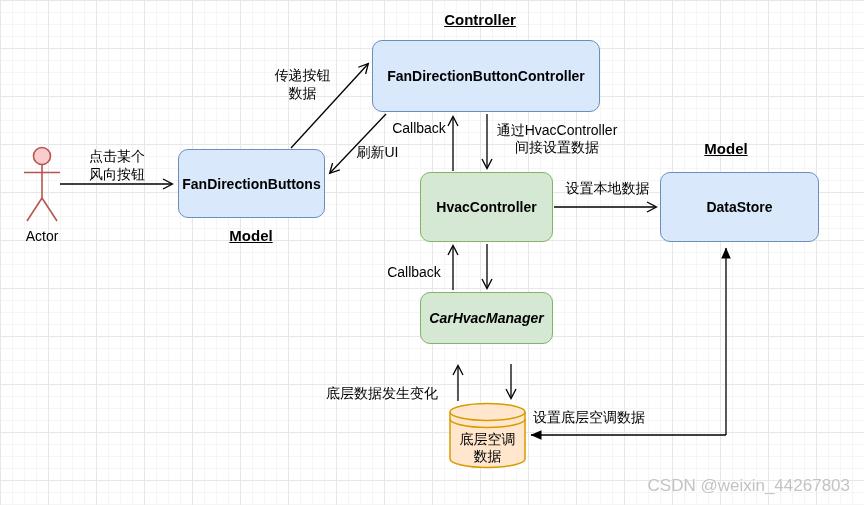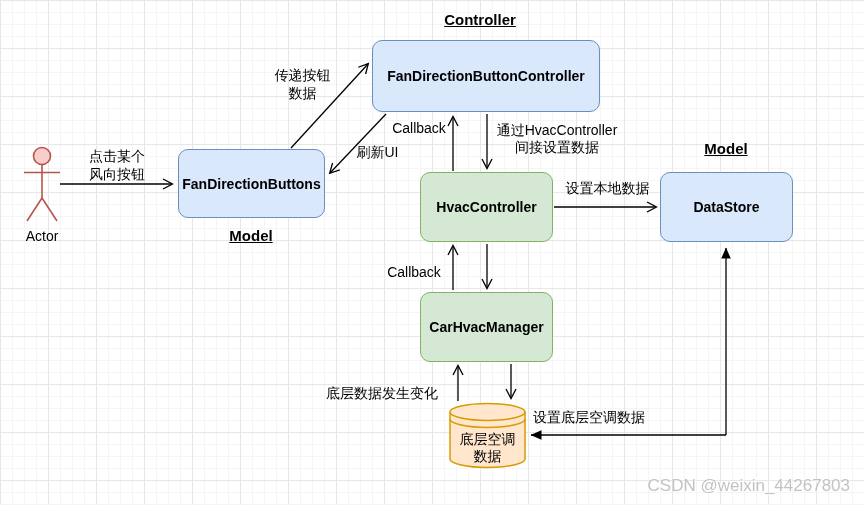--- a/index.html
+++ b/index.html
@@ -19,22 +19,22 @@
     position:absolute; box-sizing:border-box;
     border:1.4px solid; border-radius:10px;
     display:flex; align-items:center; justify-content:center;
     font-weight:bold; font-size:14px; color:#000; text-align:center;
   }
   .blue{background:#dae8fc;border-color:#6c8ebf;}
   .green{background:#d5e8d4;border-color:#82b366;}
   #fdb{left:178px;top:149px;width:147px;height:69px;}
   #fdbc{left:372px;top:40px;width:228px;height:72px;}
   #hvac{left:420px;top:172px;width:133px;height:70px;}
-  #carhvac{left:420px;top:292px;width:133px;height:70px;}
-  #datastore{left:660px;top:172px;width:133px;height:70px;}
+  #carhvac{left:420px;top:292px;width:133px;height:52px;font-style:italic;}
+  #datastore{left:660px;top:172px;width:159px;height:70px;}
   .heading{
     position:absolute; font-weight:bold; 
     text-decoration:underline; font-size:15px; color:#000; text-align:center;
   }
   #h-controller{left:400px;top:11px;width:160px;}
   #h-view{left:206px;top:227px;width:90px;}
   #h-model{left:666px;top:140px;width:120px;}
   .elabel{
     position:absolute; font-size:14px; color:#000;
     text-align:center; line-height:18px; white-space:nowrap;

